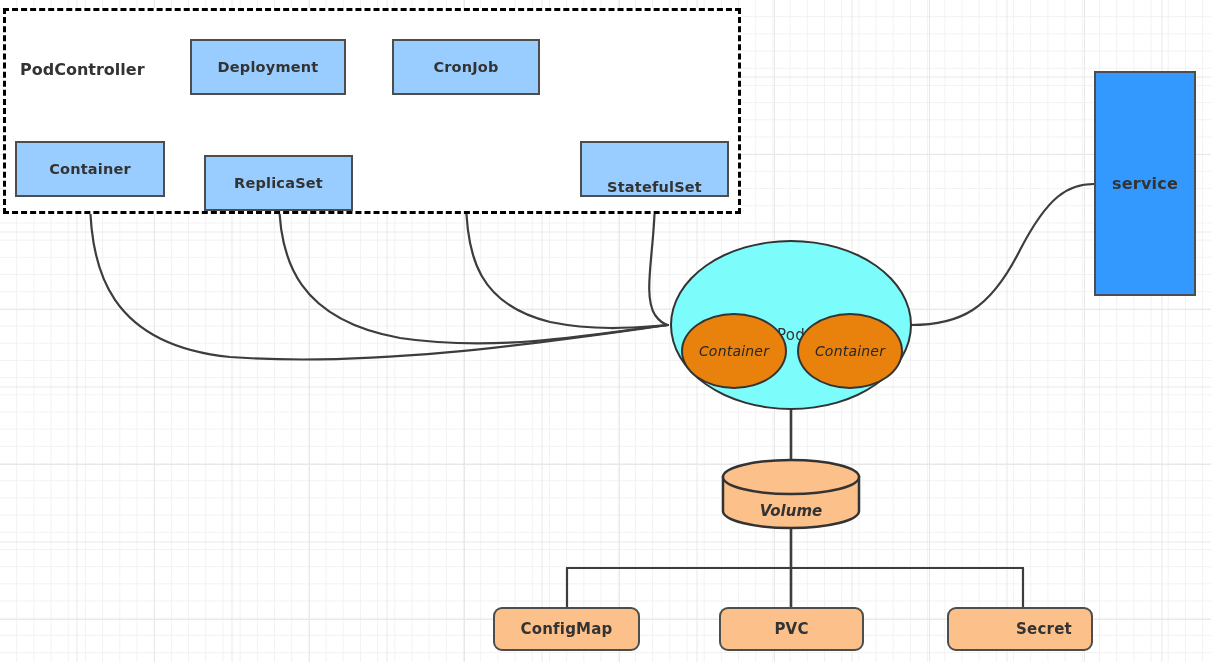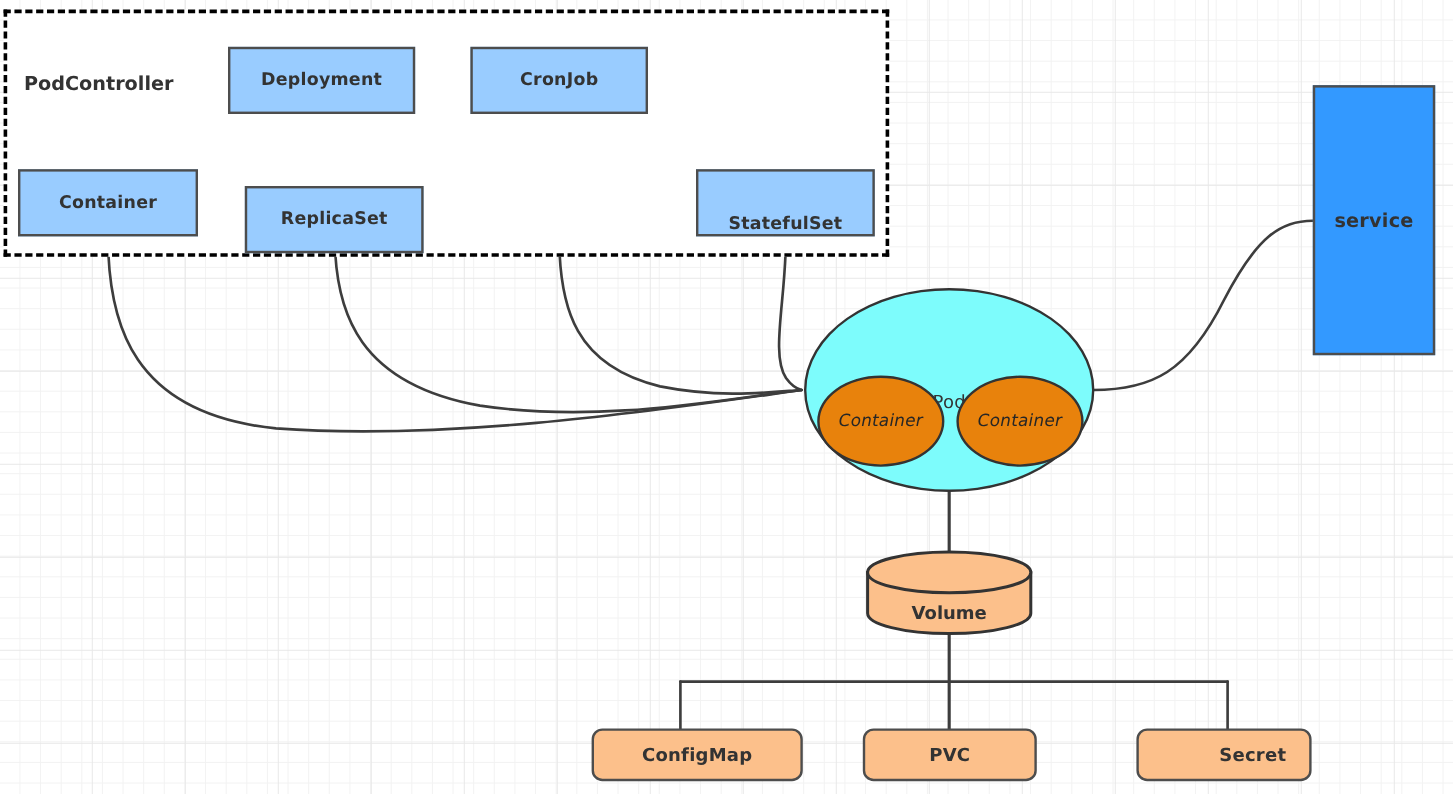--- a/index.html
+++ b/index.html
@@ -92,20 +92,21 @@
     border: 2.5px solid #333333;
     border-radius: 50%;
     font-size: 14px;
     font-weight: normal;
     color: #262626;
     font-style: italic;
   }
   
   .cylinder {
     position: absolute;
+    font-style: italic;
   }
   .cyl-label {
     position: absolute;
     width: 100%;
     text-align: center;
     color: #333333;
     font-weight: bold;
     font-size: 15px;
   }
 </style>
@@ -184,21 +185,21 @@
   </div>
 
   <div class="cylinder" style="left:721px; top:458px; width:140px; height:72px;">
     <svg width="140" height="72" viewBox="0 0 140 72" xmlns="http://www.w3.org/2000/svg">
       <path d="M2,19 L2,53 A68,17 0 0 0 138,53 L138,19 Z" fill="#FCC08B" stroke="#333333" stroke-width="2.5"></path>
       <ellipse cx="70" cy="19" rx="68" ry="17" fill="#FCC08B" stroke="#333333" stroke-width="2.5"></ellipse>
     </svg>
     <div class="cyl-label" style="top:44px;">Volume</div>
   </div>
 
-  <div class="node box-orange" style="left:493px; top:607px; width:176px; height:44px;">
+  <div class="node box-orange" style="left:493px; top:607px; width:147px; height:44px;">
     <span>ConfigMap</span>
   </div>
 
   <div class="node box-orange" style="left:719px; top:607px; width:145px; height:44px;">
     <span>PVC</span>
   </div>
 
   <div class="node box-orange" style="left:947px; top:607px; width:146px; height:44px;padding-left:48px;">
     <span>Secret</span>
   </div>

